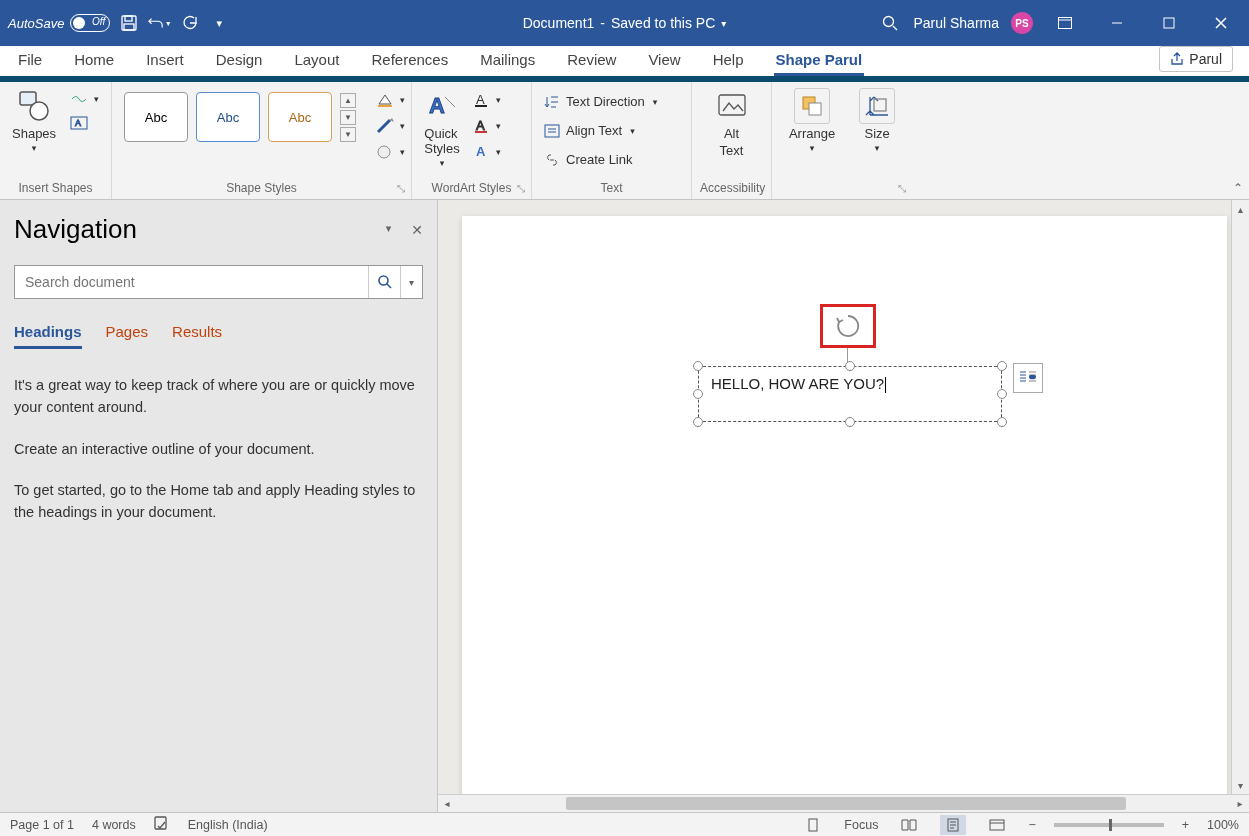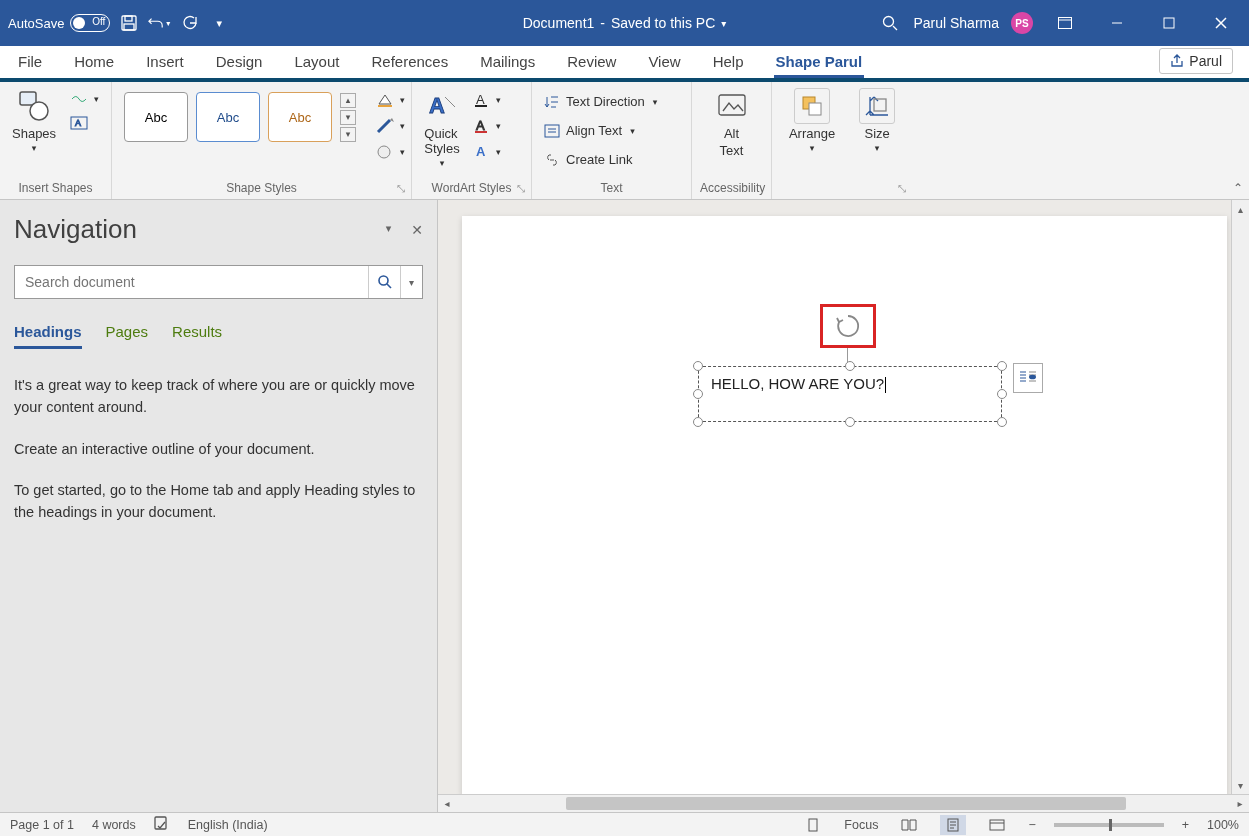--- a/index.html
+++ b/index.html
@@ -1,32 +1,32 @@
 <!DOCTYPE html>
 <html><head>
 <meta charset="utf-8">
 <style>
 * { margin: 0; padding: 0; box-sizing: border-box; font-family: "Segoe UI", sans-serif; }
 body { width: 1249px; height: 836px; background: #fff; overflow: hidden; font-size: 14px; }
 
 
 .titlebar { height: 46px; background: #2b579a; color: #fff; display: flex; align-items: center; padding: 0 8px; position: relative; }
 .titlebar .left { display: flex; align-items: center; gap: 8px; }
-.autosave { display: flex; align-items: center; gap: 6px; font-size: 13px; }
+.autosave { display: flex; align-items: center; gap: 6px; font-size: 13px; font-style: italic; }
 .toggle { width: 40px; height: 18px; border: 1px solid #fff; border-radius: 9px; position: relative; }
 .toggle::after { content: ""; position: absolute; left: 2px; top: 2px; width: 12px; height: 12px; background: #fff; border-radius: 50%; }
 .toggle-label { font-size: 10px; position: absolute; right: 4px; top: 1px; }
 .tb-icon { width: 22px; height: 22px; display: flex; align-items: center; justify-content: center; color: #fff; cursor: pointer; }
 .titlebar .center { position: absolute; left: 50%; transform: translateX(-50%); display: flex; align-items: center; gap: 6px; font-size: 14px; }
 .titlebar .right { margin-left: auto; display: flex; align-items: center; gap: 12px; }
 .user-badge { width: 22px; height: 22px; background: #d946a6; border-radius: 50%; display: flex; align-items: center; justify-content: center; font-size: 10px; font-weight: bold; color: #fff; }
 .win-btn { width: 40px; height: 30px; display: flex; align-items: center; justify-content: center; cursor: pointer; }
 
 
-.tabstrip { height: 36px; background: #fff; border-bottom: 4px solid #0c4a6e; display: flex; align-items: flex-end; padding: 0 16px; gap: 28px; }
+.tabstrip { height: 36px; background: #fff; border-bottom: 6px solid #0c4a6e; display: flex; align-items: flex-end; padding: 0 16px; gap: 28px; }
 .tab { font-size: 15px; color: #444; padding: 8px 2px 8px; cursor: pointer; }
 .tab.active { color: #2b579a; border-bottom: 3px solid #2b579a; font-weight: 600; padding-bottom: 5px; }
 .share-btn { margin-left: auto; border: 1px solid #c5c5c5; border-radius: 3px; padding: 4px 10px; display: flex; align-items: center; gap: 5px; font-size: 14px; color: #333; cursor: pointer; margin-bottom: 4px; }
 
 
 .ribbon { height: 118px; background: #f3f3f3; display: flex; border-bottom: 1px solid #c5c5c5; position: relative; }
 .ribbon-group { display: flex; flex-direction: column; border-right: 1px solid #d8d8d8; padding: 4px 8px 2px; position: relative; }
 .ribbon-group .controls { flex: 1; display: flex; align-items: flex-start; gap: 6px; }
 .ribbon-group .label { text-align: center; font-size: 12px; color: #666; padding: 2px 0; }
 .dialog-launcher { position: absolute; bottom: 3px; right: 3px; width: 14px; height: 14px; font-size: 10px; color: #888; cursor: pointer; display:flex; align-items:center; justify-content:center; }
@@ -39,28 +39,28 @@
 .style-box.blue { border-color: #5a8cd0; color: #1f4b8a; }
 .style-box.orange { border-color: #d9a05a; color: #ad6618; }
 .gallery-scroll { display:flex; flex-direction:column; gap:2px; }
 .gallery-scroll div { width:16px; height:15px; border:1px solid #aaa; display:flex; align-items:center; justify-content:center; font-size:9px; color:#555; cursor:pointer; }
 .collapse-chevron { position: absolute; right: 6px; bottom: 4px; font-size: 12px; color: #666; cursor: pointer; }
 
 
 .main { display: flex; height: calc(836px - 46px - 36px - 118px - 24px); background: #eceae7; }
 .nav-pane { width: 438px; background: #e7e7e7; border-right: 1px solid #c5c5c5; padding: 14px 14px; display:flex; flex-direction:column; }
 .nav-header { display: flex; align-items: center; justify-content: space-between; }
-.nav-title { font-size: 26px; color: #404040; font-weight: 400; }
+.nav-title { font-size: 26px; color: #000000; font-weight: 400; }
 .nav-ctrls { display:flex; gap: 20px; color:#666; }
 .search-wrap { display:flex; margin-top: 20px; border:1px solid #999; background:#fff; }
 .search-input { flex:1; border:none; padding:8px 10px; font-size:14px; outline:none; }
 .search-btn { width:32px; display:flex; align-items:center; justify-content:center; border-left:1px solid #ccc; cursor:pointer; color:#2b579a; }
 .search-drop { width:22px; display:flex; align-items:center; justify-content:center; border-left:1px solid #ccc; cursor:pointer; color:#666; font-size:10px; }
 .nav-tabs { display:flex; gap:24px; margin-top:18px; font-size:15px; }
-.nav-tab { color:#4d7c0f; padding:6px 0; cursor:pointer; }
+.nav-tab { color:#c2410c; padding:6px 0; cursor:pointer; }
 .nav-tab.active { color:#2b579a; border-bottom:3px solid #2b579a; font-weight:600; }
 .nav-body { margin-top: 26px; font-size: 14.5px; color: #333; line-height: 1.5; }
 .nav-body p { margin-bottom: 20px; }
 
 .doc-area { flex:1; position: relative; background: #eceae7; }
 .page { position: absolute; left: 16px; top: 16px; right: 22px; bottom: 16px; background: #fff; box-shadow: 0 2px 6px rgba(0,0,0,0.15); margin-left: 8px; }
 .vscroll { position:absolute; right:0; top:0; bottom:18px; width:18px; background:#f0f0f0; border-left:1px solid #ccc; }
 .vscroll .up, .vscroll .down { height:18px; display:flex; align-items:center; justify-content:center; font-size:10px; color:#666; cursor:pointer; }
 .vscroll .down { position:absolute; bottom:0; width:100%; }
 .hscroll { position:absolute; left:0; right:0; bottom:0; height:18px; background:#f0f0f0; border-top:1px solid #ccc; display:flex; align-items:center; }

